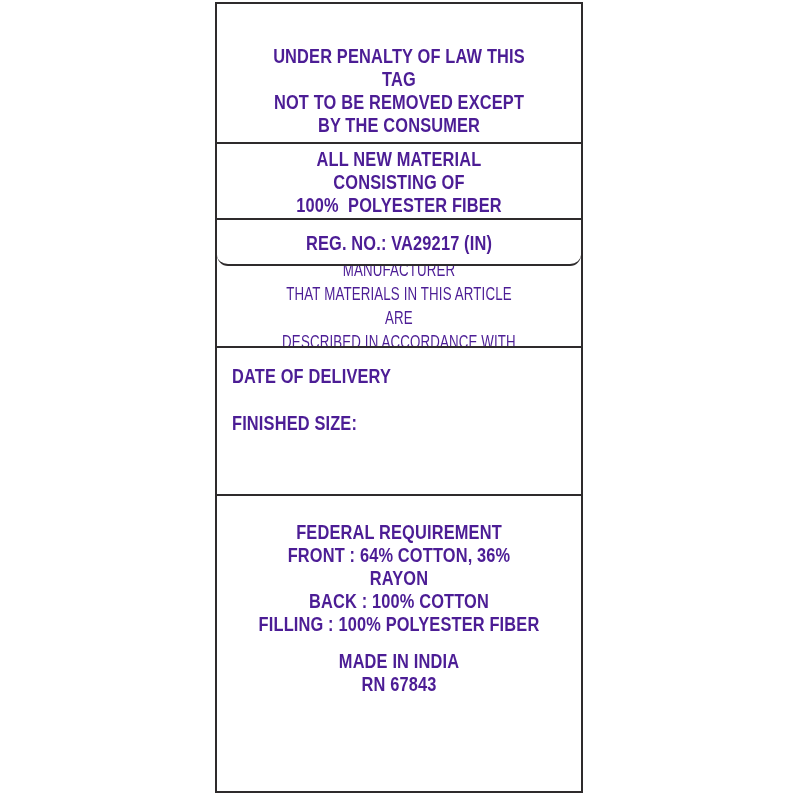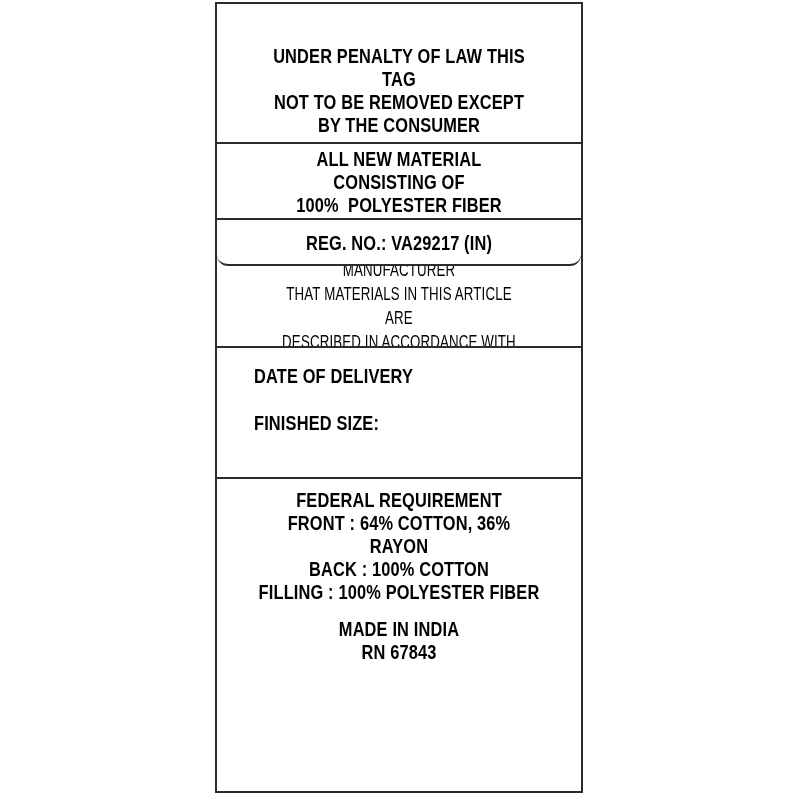--- a/index.html
+++ b/index.html
@@ -2,21 +2,21 @@
 <html><head>
 <meta charset="utf-8">
 <style>
   html, body { margin: 0; padding: 0; }
   .canvas {
     position: relative;
     width: 800px;
     height: 800px;
     background: #ffffff;
     font-family: "Liberation Sans", sans-serif;
-    color: #000000;
+    color: #4c1d95;
     overflow: hidden;
   }
   .label {
     position: absolute;
     left: 215px;
     top: 2px;
     width: 368px;
     height: 791px;
     border: 2px solid #2e2b2c;
     box-sizing: border-box;
@@ -25,21 +25,21 @@
     background: #ffffff;
   }
   .sec {
     box-sizing: border-box;
     border-bottom: 2px solid #2e2b2c;
     display: flex;
     flex-direction: column;
     justify-content: center;
     overflow: hidden;
   }
-  .sec:last-child { border-bottom: none; flex: 1; }
+  .sec:last-child { border-bottom: none; flex: 1; margin-top: 15px; }
   .tblock {
     width: 100%;
     text-align: center;
     transform: scaleX(0.78);
     transform-origin: 50% 50%;
   }
   .line {
     white-space: pre-wrap;
     font-size: 21px;
     line-height: 23px;
@@ -55,21 +55,21 @@
   
   .sec-cert { height: 82px; }
   .sec-cert .tblock { transform: scaleX(0.70); }
   .sec-cert .line { font-weight: normal; font-size: 19px; line-height: 24px; }
   
   .sec-importer { height: 110px; }
   .sec-importer .tblock { transform: scaleX(0.85); }
   .sec-importer .line { font-weight: normal; font-size: 20px; line-height: 22px; }
   .sec-importer .line.company { font-weight: bold; font-size: 21px; }
   
-  .sec-delivery { height: 131px; justify-content: flex-start; padding: 16px 0 0 37px; }
+  .sec-delivery { height: 148px; justify-content: flex-start; padding: 16px 0 0 15px; }
   .sec-delivery .tblock { text-align: left; transform-origin: left center; }
   .sec-delivery .line.size { margin-top: 24px; }
   
   .sec-federal { padding-top: 9px; justify-content: flex-start; }
   .sec-federal .tblock.origin-block { margin-top: 14px; }
 </style>
 </head>
 <body>
 
 <div class="canvas">

